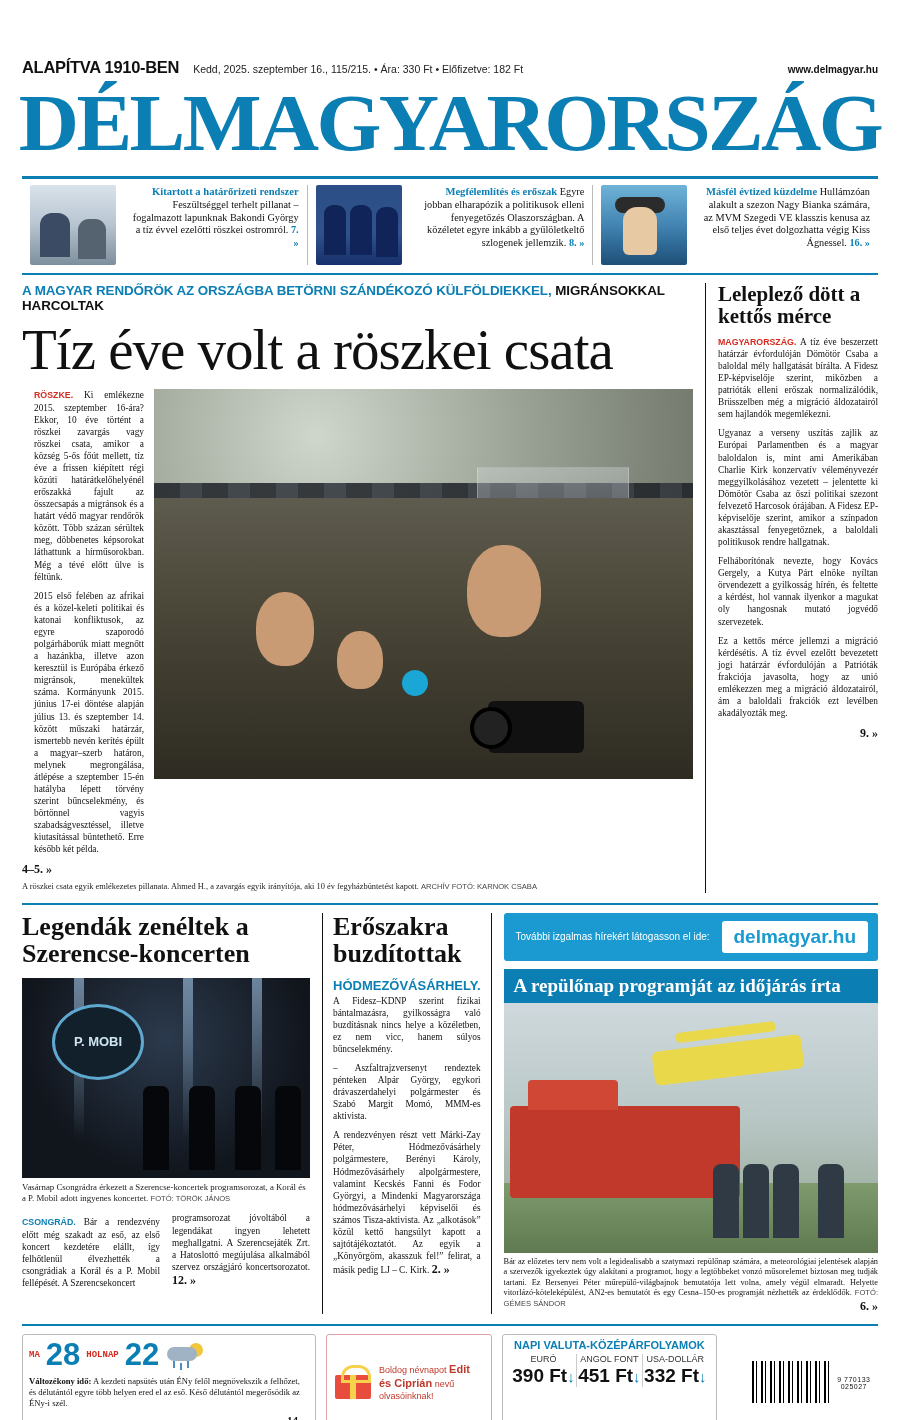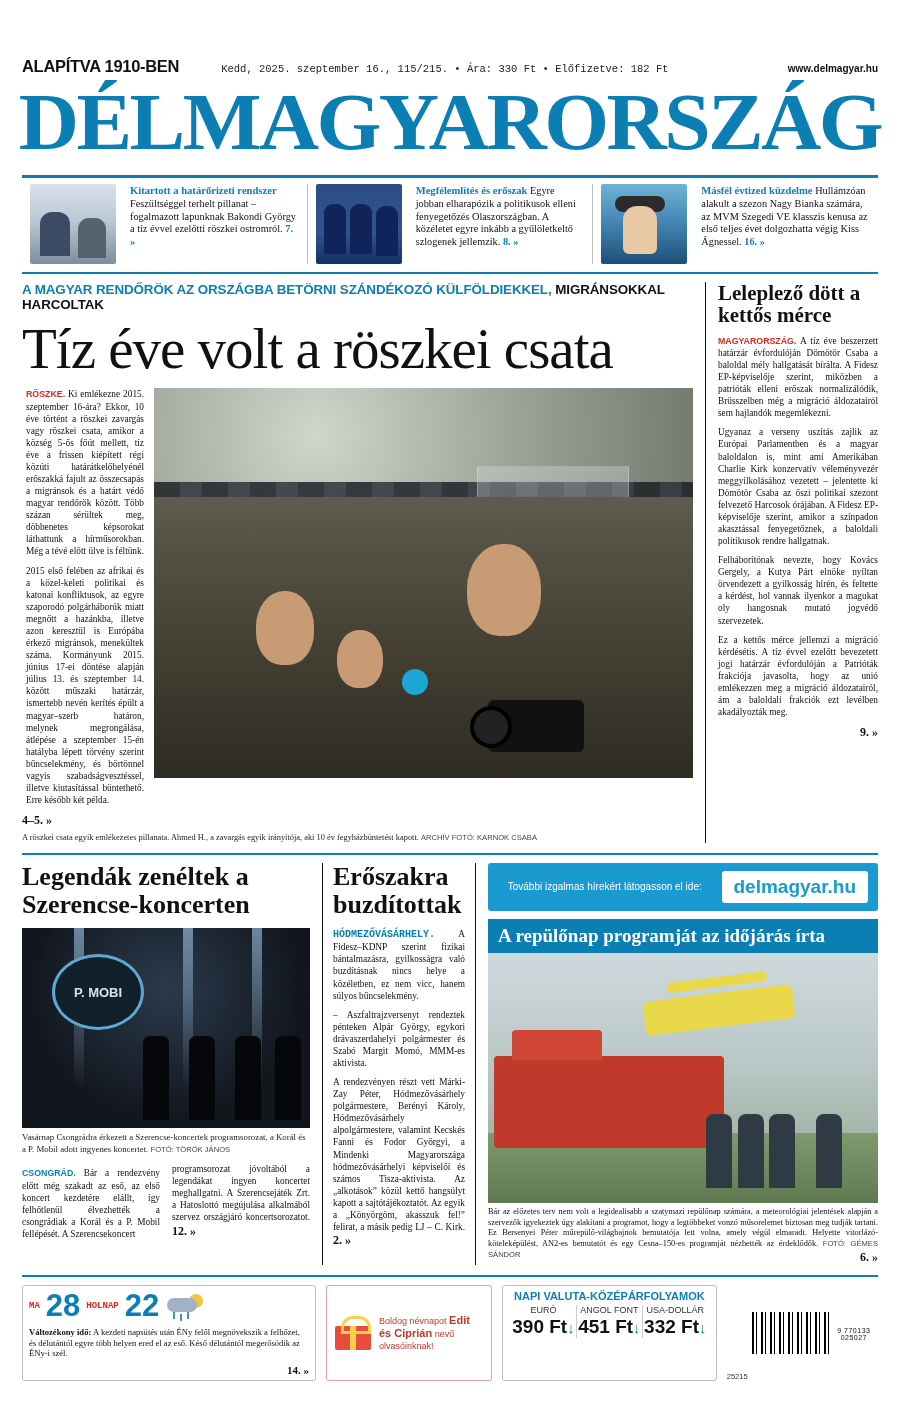--- a/index.html
+++ b/index.html
@@ -10,29 +10,28 @@
     color:#111;
     -webkit-font-smoothing:antialiased;
   }
   .page{position:relative;width:900px;height:1420px;overflow:hidden;}
 
   
   .masthead-top{
     display:flex;align-items:baseline;
     padding:34px 22px 0 22px;
     font-family:"Liberation Sans", sans-serif;
-    gap:28px;
   }
   .founded{
     font-weight:bold;font-size:16.5px;letter-spacing:-0.3px;color:#111;
     white-space:nowrap;
   }
   .issue-line{
     font-size:10.5px;color:#222;margin-left:14px;white-space:nowrap;
-    font-family:Liberation Mono, monospace;
+    font-family:Liberation Sans, sans-serif;
     margin-top:29px;
   }
   .web{
     margin-left:auto;font-size:10px;font-weight:bold;color:#111;
     font-family:"Liberation Sans", sans-serif;
   }
   .logo{
     text-align:center;
     color:#0b7fb4;
     font-family:"Liberation Serif", serif;
@@ -44,21 +43,21 @@
     transform:scaleX(1.03);
   }
   .rule-blue{height:3px;background:#0b7fb4;margin:12px 22px 0 22px;}
 
   
   .teasers{
     display:flex;margin:0 22px;
     border-bottom:2px solid #0b7fb4;
     padding:6px 0 8px 0;
   }
-  .teaser{display:flex;gap:14px;flex:1;padding:0 8px;}
+  .teaser{display:flex;gap:14px;flex:1;padding:0 8px;text-align:right;}
   .teaser + .teaser{border-left:1px solid #bbb;}
   .teaser .thumb{
     width:86px;height:80px;flex:0 0 86px;border-radius:2px;overflow:hidden;position:relative;
   }
   .teaser .txt{font-size:10.3px;line-height:1.24;color:#111;}
   .teaser .txt b{color:#0b7fb4;font-size:10.6px;}
   .teaser .arrow{font-weight:bold;color:#0b7fb4;}
 
   
   .th1{background:linear-gradient(180deg,#d9e2ea 0%,#b9c6d2 48%,#7d8e9c 100%);}
@@ -88,21 +87,21 @@
     font-size:57px;line-height:1.02;font-weight:normal;
     letter-spacing:-1px;margin:2px 0 10px 0;color:#111;
     font-family:"Liberation Serif", serif;
   }
 
   .lead-wrap{display:flex;gap:10px;}
   .lead-col{
     flex:0 0 122px;font-size:9.3px;line-height:1.3;text-align:justify;
     hyphens:auto;
   }
-  .lead-col p{margin:0 0 7px 4px;}
+  .lead-col p{margin:0 0 7px 12px;}
   .lead-col .place{color:#d62b1f;font-weight:bold;font-family:"Liberation Sans", sans-serif;font-size:8.8px;}
   .pagelink{font-weight:bold;font-size:12px;color:#111;}
 
   .photo-main{
     flex:1 1 auto;position:relative;height:390px;overflow:hidden;background:#7b7f74;
   }
   .photo-main .sky{position:absolute;inset:0;background:
      radial-gradient(circle at 30% 12%, #cfd6cc 0%, #9aa396 40%, #6f7568 80%);}
   .photo-main .crowd{position:absolute;left:0;right:0;bottom:0;height:72%;
      background:linear-gradient(180deg,#5e5c4f 0%,#4a4638 40%,#2e2b22 100%);}
@@ -150,21 +149,21 @@
 
   .smallcap{font-size:8.8px;line-height:1.3;color:#222;padding-top:4px;}
   .smallcap .credit{font-family:"Liberation Sans", sans-serif;font-size:7.6px;color:#444;}
 
   .twocol{column-count:2;column-gap:12px;font-size:9.3px;line-height:1.3;text-align:justify;hyphens:auto;padding-top:8px;}
   .twocol p{margin:4px 0 7px 0;}
   .twocol .place{color:#0b7fb4;font-weight:bold;font-family:"Liberation Sans", sans-serif;font-size:8.8px;}
 
   .low-b .body{font-size:9.3px;line-height:1.3;text-align:justify;hyphens:auto;}
   .low-b .body p{margin:0 0 7px 0;}
-  .low-b .place{color:#0b7fb4;font-weight:bold;font-family:Liberation Mono, monospace;font-size:10px;}
+  .low-b .place{color:#0b7fb4;font-weight:bold;font-family:Liberation Sans, sans-serif;font-size:13px;}
 
   
   .promo{
     display:flex;align-items:center;background:#1a9ad0;color:#fff;border-radius:3px;
     padding:8px 10px;gap:10px;
   }
   .promo .ptxt{font-family:"Liberation Sans", sans-serif;font-size:10px;line-height:1.2;text-align:center;flex:1;}
   .promo .pbtn{
     background:#fff;color:#1a9ad0;font-family:"Liberation Sans", sans-serif;font-weight:bold;
     font-size:19px;padding:5px 12px;border-radius:3px;white-space:nowrap;
@@ -338,21 +337,21 @@
       <div class="smallcap">
         <span>Vasárnap Csongrádra érkezett a Szerencse-koncertek programsorozat, a Korál és a P. Mobil adott ingyenes koncertet.</span>
         <span class="credit">FOTÓ: TÖRÖK JÁNOS</span>
       </div>
       <div class="twocol">
         <p>
           <span class="place">CSONGRÁD.</span>
           <span>Bár a rendezvény előtt még szakadt az eső, az első koncert kezdetére elállt, így felhőtlenül élvezhették a csongrádiak a Korál és a P. Mobil fellépését. A Szerencsekoncert</span>
         </p>
         <p>
-          <span>programsorozat jóvoltából a legendákat ingyen koncertet meghallgatni. A Szerencsejáték Zrt. a Hatoslottó megújulása alkalmából szervez országjáró koncertsorozatot.</span>
+          <span>programsorozat jóvoltából a legendákat ingyen lehetett meghallgatni. A Szerencsejáték Zrt. a Hatoslottó megújulása alkalmából szervez országjáró koncertsorozatot.</span>
           <span class="pagelink">12. »</span>
         </p>
       </div>
     </div>
 
     <div class="low-b">
       <h2 class="h2">Erőszakra buzdítottak</h2>
       <div class="body">
         <p>
           <span class="place">HÓDMEZŐVÁSÁRHELY.</span>

